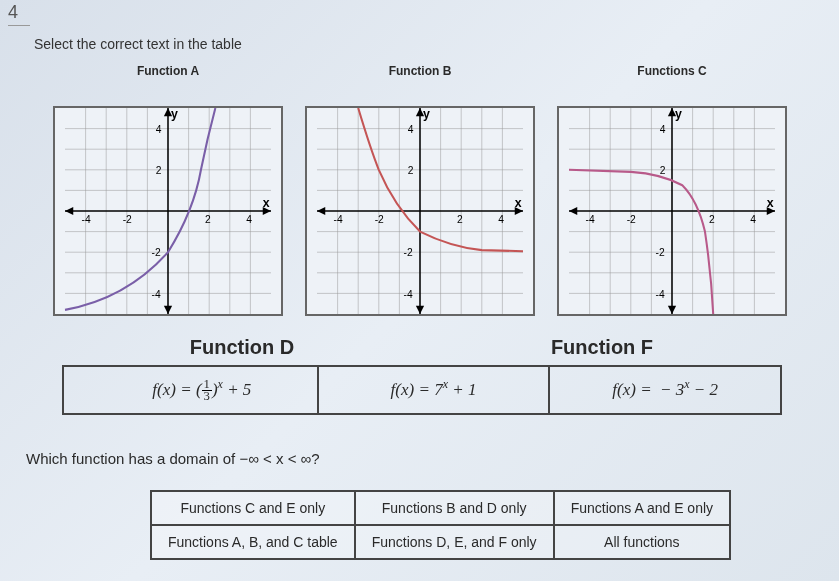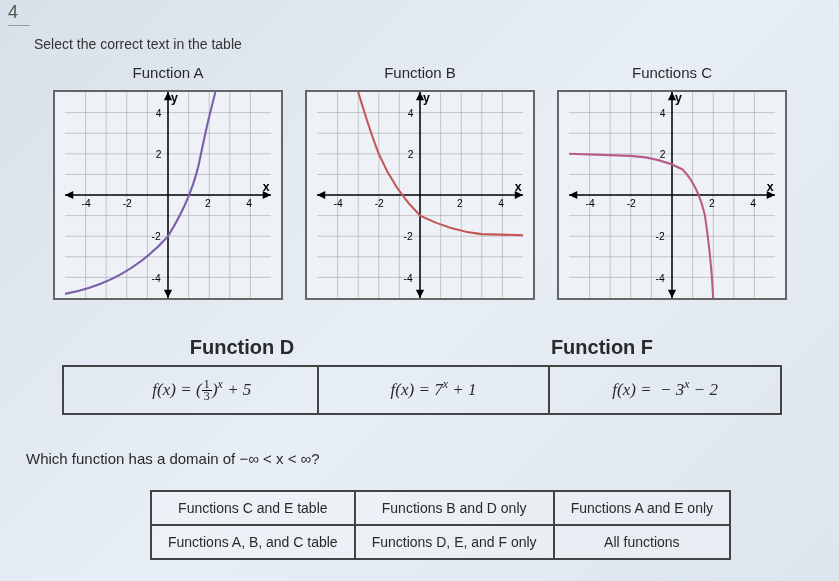--- a/index.html
+++ b/index.html
@@ -33,23 +33,23 @@
     display: flex;
     gap: 0;
   }
   .graph-col {
     width: 252px;
     display: flex;
     flex-direction: column;
     align-items: center;
   }
   .graph-title {
-    font-weight: normal;
-    font-size: 15px;
-    margin-bottom: 4px;
+    font-weight: bold;
+    font-size: 12px;
+    margin-bottom: 20px;
     height: 22px;
   }
   .graph-box {
     width: 230px;
     height: 210px;
     border: 2px solid #666;
     background: #eef2f7;
     margin: 0 6px;
     position: relative;
   }
@@ -262,21 +262,21 @@
       <span>f</span>(<span>x</span>) = &nbsp;− 3<span class="sup">x</span> − 2
     </div>
   </div>
 </div>
 
 <div class="q2">Which function has a domain of −∞ &lt; x &lt; ∞?</div>
 
 <table class="answers">
   <tbody>
       <tr>
-    <td>Functions C and E table</td>
+    <td>Functions C and E only</td>
     <td>Functions B and D only</td>
     <td>Functions A and E only</td>
   </tr>
   <tr>
     <td>Functions A, B, and C table</td>
     <td>Functions D, E, and F only</td>
     <td>All functions</td>
   </tr>
 </tbody>
   </table>

